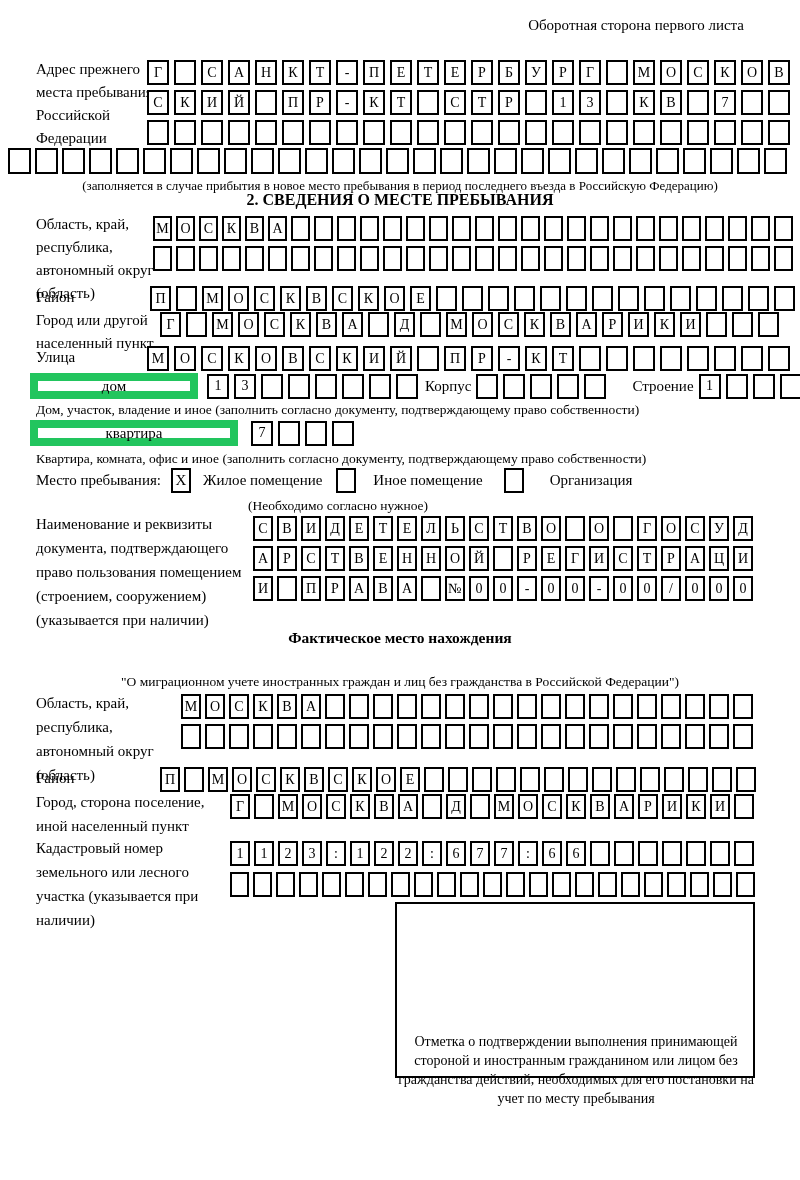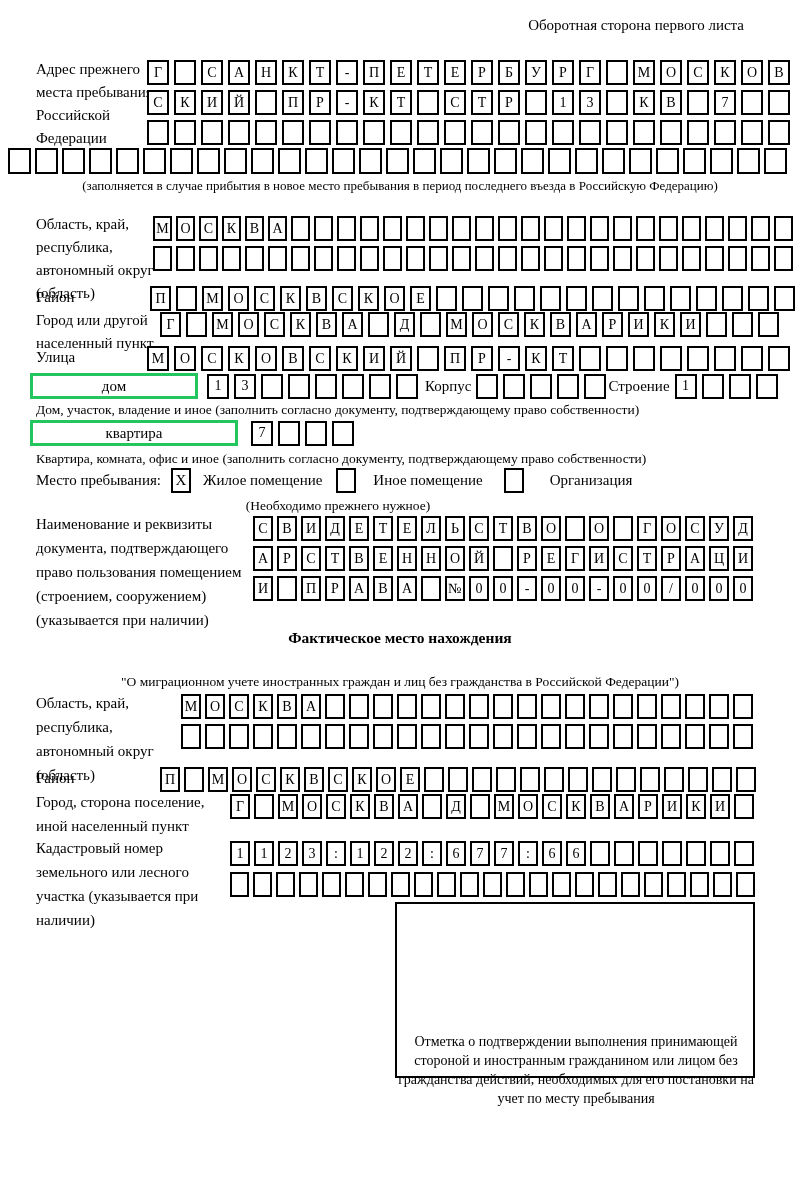--- a/index.html
+++ b/index.html
@@ -17,21 +17,21 @@
   .rgap6{row-gap:6px;}
   .g4{column-gap:4px;}
   .g5{column-gap:5px;}
   .cell{box-sizing:border-box;flex:0 0 auto;height:25px;border:2px solid #000;background:#fff;
         display:inline-flex;align-items:center;justify-content:center;font-size:14px;line-height:1;}
   .w19 .cell{width:19px;}
   .w20 .cell{width:20px;}
   .w21 .cell{width:21px;}
   .w22 .cell{width:22px;}
   .w23 .cell{width:23px;height:26px;}
-  .namebox{box-sizing:border-box;border:3px solid #22c55e;height:26px;display:flex;align-items:center;
+  .namebox{box-sizing:border-box;border:8px solid #22c55e;height:26px;display:flex;align-items:center;
            justify-content:center;font-size:15px;background:#fff;}
   .checkbox{box-sizing:border-box;width:20px;height:25px;border:2px solid #000;display:inline-flex;
             align-items:center;justify-content:center;font-size:15px;background:#fff;}
   .hrow{position:absolute;display:flex;align-items:center;}
   .stampbox{position:absolute;box-sizing:border-box;border:2px solid #000;background:#fff;}
 </style>
 </head>
 <body>
 
 <div id="page">
@@ -145,20 +145,21 @@
       <span class="cell"></span>
       <span class="cell"></span>
       <span class="cell"></span>
       <span class="cell"></span>
       <span class="cell"></span>
       <span class="cell"></span>
       <span class="cell"></span>
     </div>
   <div class="cap center" style="top:177px;">(заполняется в случае прибытия в новое место пребывания в период последнего въезда в Российскую Федерацию)</div>
 
+  <div class="title center" style="top:191px;">2. СВЕДЕНИЯ О МЕСТЕ ПРЕБЫВАНИЯ</div>
 
   <div class="lab" style="left:36px;top:213px;width:122px;">Область, край, республика, автономный округ (область)</div>
   <div class="col rgap5" style="left:153px;top:216px;">
     <div class="cells g4 w19">
         <span class="cell">М</span>
         <span class="cell">О</span>
         <span class="cell">С</span>
         <span class="cell">К</span>
         <span class="cell">В</span>
         <span class="cell">А</span>
@@ -315,21 +316,21 @@
         <span class="cell"></span>
       </div>
     <span class="lab-inline" style="margin-left:7px;">Корпус</span>
     <div class="cells g5 w22" style="margin-left:5px;">
         <span class="cell"></span>
         <span class="cell"></span>
         <span class="cell"></span>
         <span class="cell"></span>
         <span class="cell"></span>
       </div>
-    <span class="lab-inline" style="margin-left:2px;">Строение</span>
+    <span class="lab-inline" style="margin-left:26px;">Строение</span>
     <div class="cells g5 w22" style="margin-left:5px;">
         <span class="cell">1</span>
         <span class="cell"></span>
         <span class="cell"></span>
         <span class="cell"></span>
       </div>
   </div>
   <div class="cap cap15" style="left:36px;top:401px;">Дом, участок, владение и иное (заполнить согласно документу, подтверждающему право собственности)</div>
 
   <div class="hrow" style="left:30px;top:420px;">
@@ -345,21 +346,21 @@
 
   <div class="hrow" style="left:36px;top:468px;">
     <span class="lab-inline">Место пребывания:</span>
     <span class="checkbox" style="margin-left:10px;">X</span>
     <span class="lab-inline" style="margin-left:12px;">Жилое помещение</span>
     <span class="checkbox" style="margin-left:14px;"></span>
     <span class="lab-inline" style="margin-left:17px;">Иное помещение</span>
     <span class="checkbox" style="margin-left:21px;"></span>
     <span class="lab-inline" style="margin-left:26px;">Организация</span>
   </div>
-  <div class="cap cap15" style="left:8px;top:497px;width:660px;text-align:center;">(Необходимо прежнего нужное)</div>
+  <div class="cap cap15" style="left:8px;top:497px;width:660px;text-align:center;">(Необходимо согласно нужное)</div>
 
   <div class="lab" style="left:36px;top:512px;width:216px;line-height:24px;">Наименование и реквизиты документа, подтверждающего право пользования помещением (строением, сооружением) (указывается при наличии)</div>
   <div class="col rgap5" style="left:253px;top:516px;">
     <div class="cells g4 w20">
         <span class="cell">С</span>
         <span class="cell">В</span>
         <span class="cell">И</span>
         <span class="cell">Д</span>
         <span class="cell">Е</span>
         <span class="cell">Т</span>

